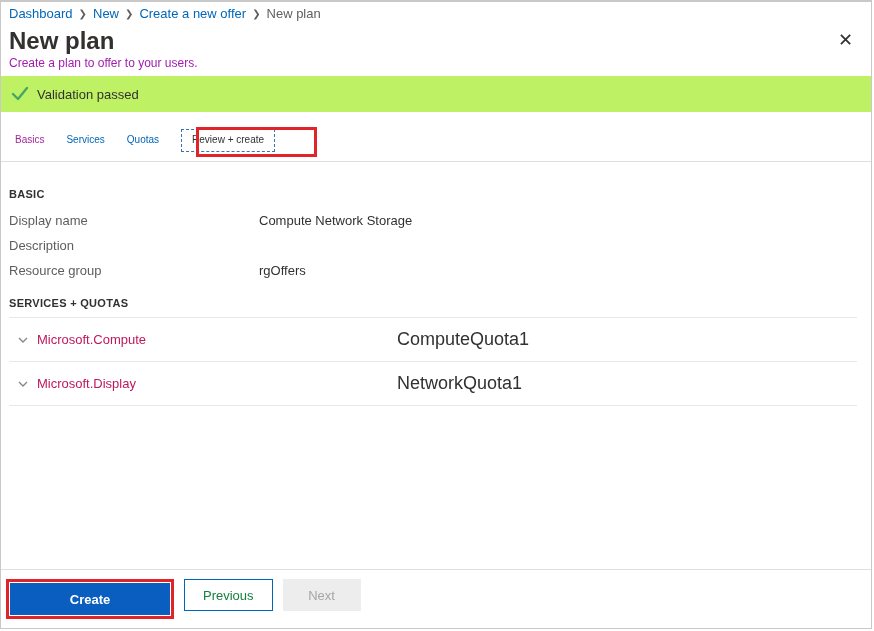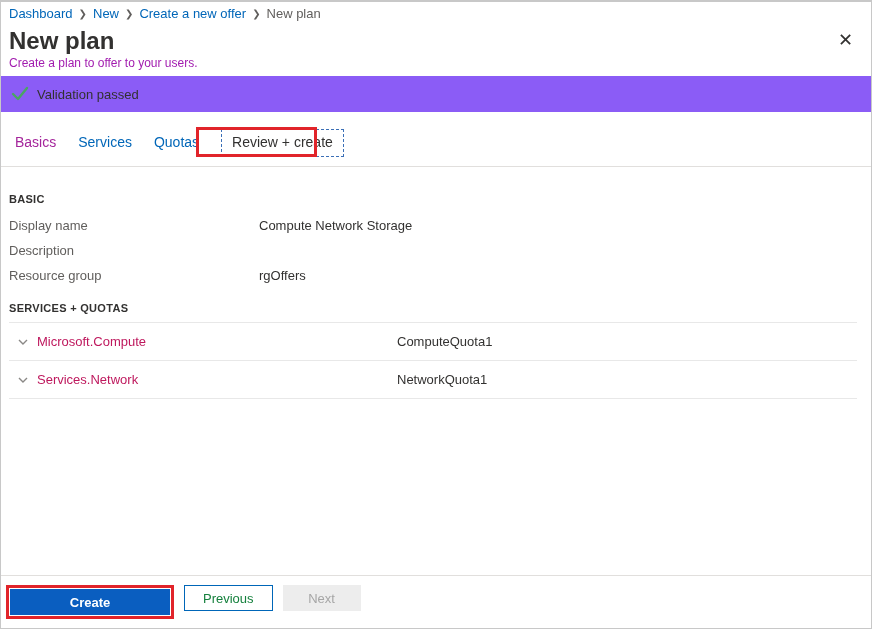--- a/index.html
+++ b/index.html
@@ -49,36 +49,36 @@
   .close-x {
     font-size: 18px;
     color: #323130;
     cursor: pointer;
     font-weight: 300;
     padding: 4px 6px;
     line-height: 1;
   }
 
   .validation-bar {
-    background: #8b5cf6;
+    background: #bef264;
     padding: 9px 10px;
     display: flex;
     align-items: center;
     gap: 8px;
     font-size: 13px;
     color: #323130;
   }
   .validation-bar svg { flex-shrink: 0; }
 
   .tabs {
     display: flex;
     gap: 22px;
     padding: 22px 14px 0 14px;
     border-bottom: 1px solid #e1dfdd;
-    font-size: 14px;
+    font-size: 10px;
   }
   .tab {
     padding-bottom: 10px;
     cursor: pointer;
     color: #0066b8;
     position: relative;
   }
   .tab.pink { color: #a4259b; }
   .tab.active {
     color: #323130;
@@ -129,35 +129,35 @@
     justify-content: center;
     color: #8a8886;
   }
   .sq-item .svc {
     width: 360px;
     color: #be185d;
     font-size: 13px;
   }
   .sq-item .quota {
     color: #323130;
-    font-size: 13px;
+    font-size: 18px;
   }
 
   .footer {
     position: absolute;
     left: 0; bottom: 0;
     width: 100%;
     border-top: 1px solid #e1dfdd;
     padding: 9px 8px;
     display: flex;
     gap: 10px;
     background: #fff;
   }
   .btn {
-    height: 26px;
+    height: 32px;
     min-width: 88px;
     padding: 0 18px;
     font-size: 13px;
     border: none;
     cursor: pointer;
     display: inline-flex;
     align-items: center;
     justify-content: center;
   }
   .btn.primary {
@@ -249,21 +249,21 @@
         </div>
         <div class="svc">Microsoft.Compute</div>
         <div class="quota">ComputeQuota1</div>
       </div>
       <div class="sq-item">
         <div class="chev">
           <svg width="12" height="12" viewBox="0 0 12 12">
               <path d="M2 4 L6 8 L10 4" stroke="#8a8886" stroke-width="1.4" fill="none"></path>
             </svg>
         </div>
-        <div class="svc">Services.Network</div>
+        <div class="svc">Microsoft.Display</div>
         <div class="quota">NetworkQuota1</div>
       </div>
     </div>
   </div>
 
   <div class="footer">
     <span class="primary-wrap">
       <button class="btn primary">Create</button>
     </span>
     <button class="btn secondary">Previous</button>

